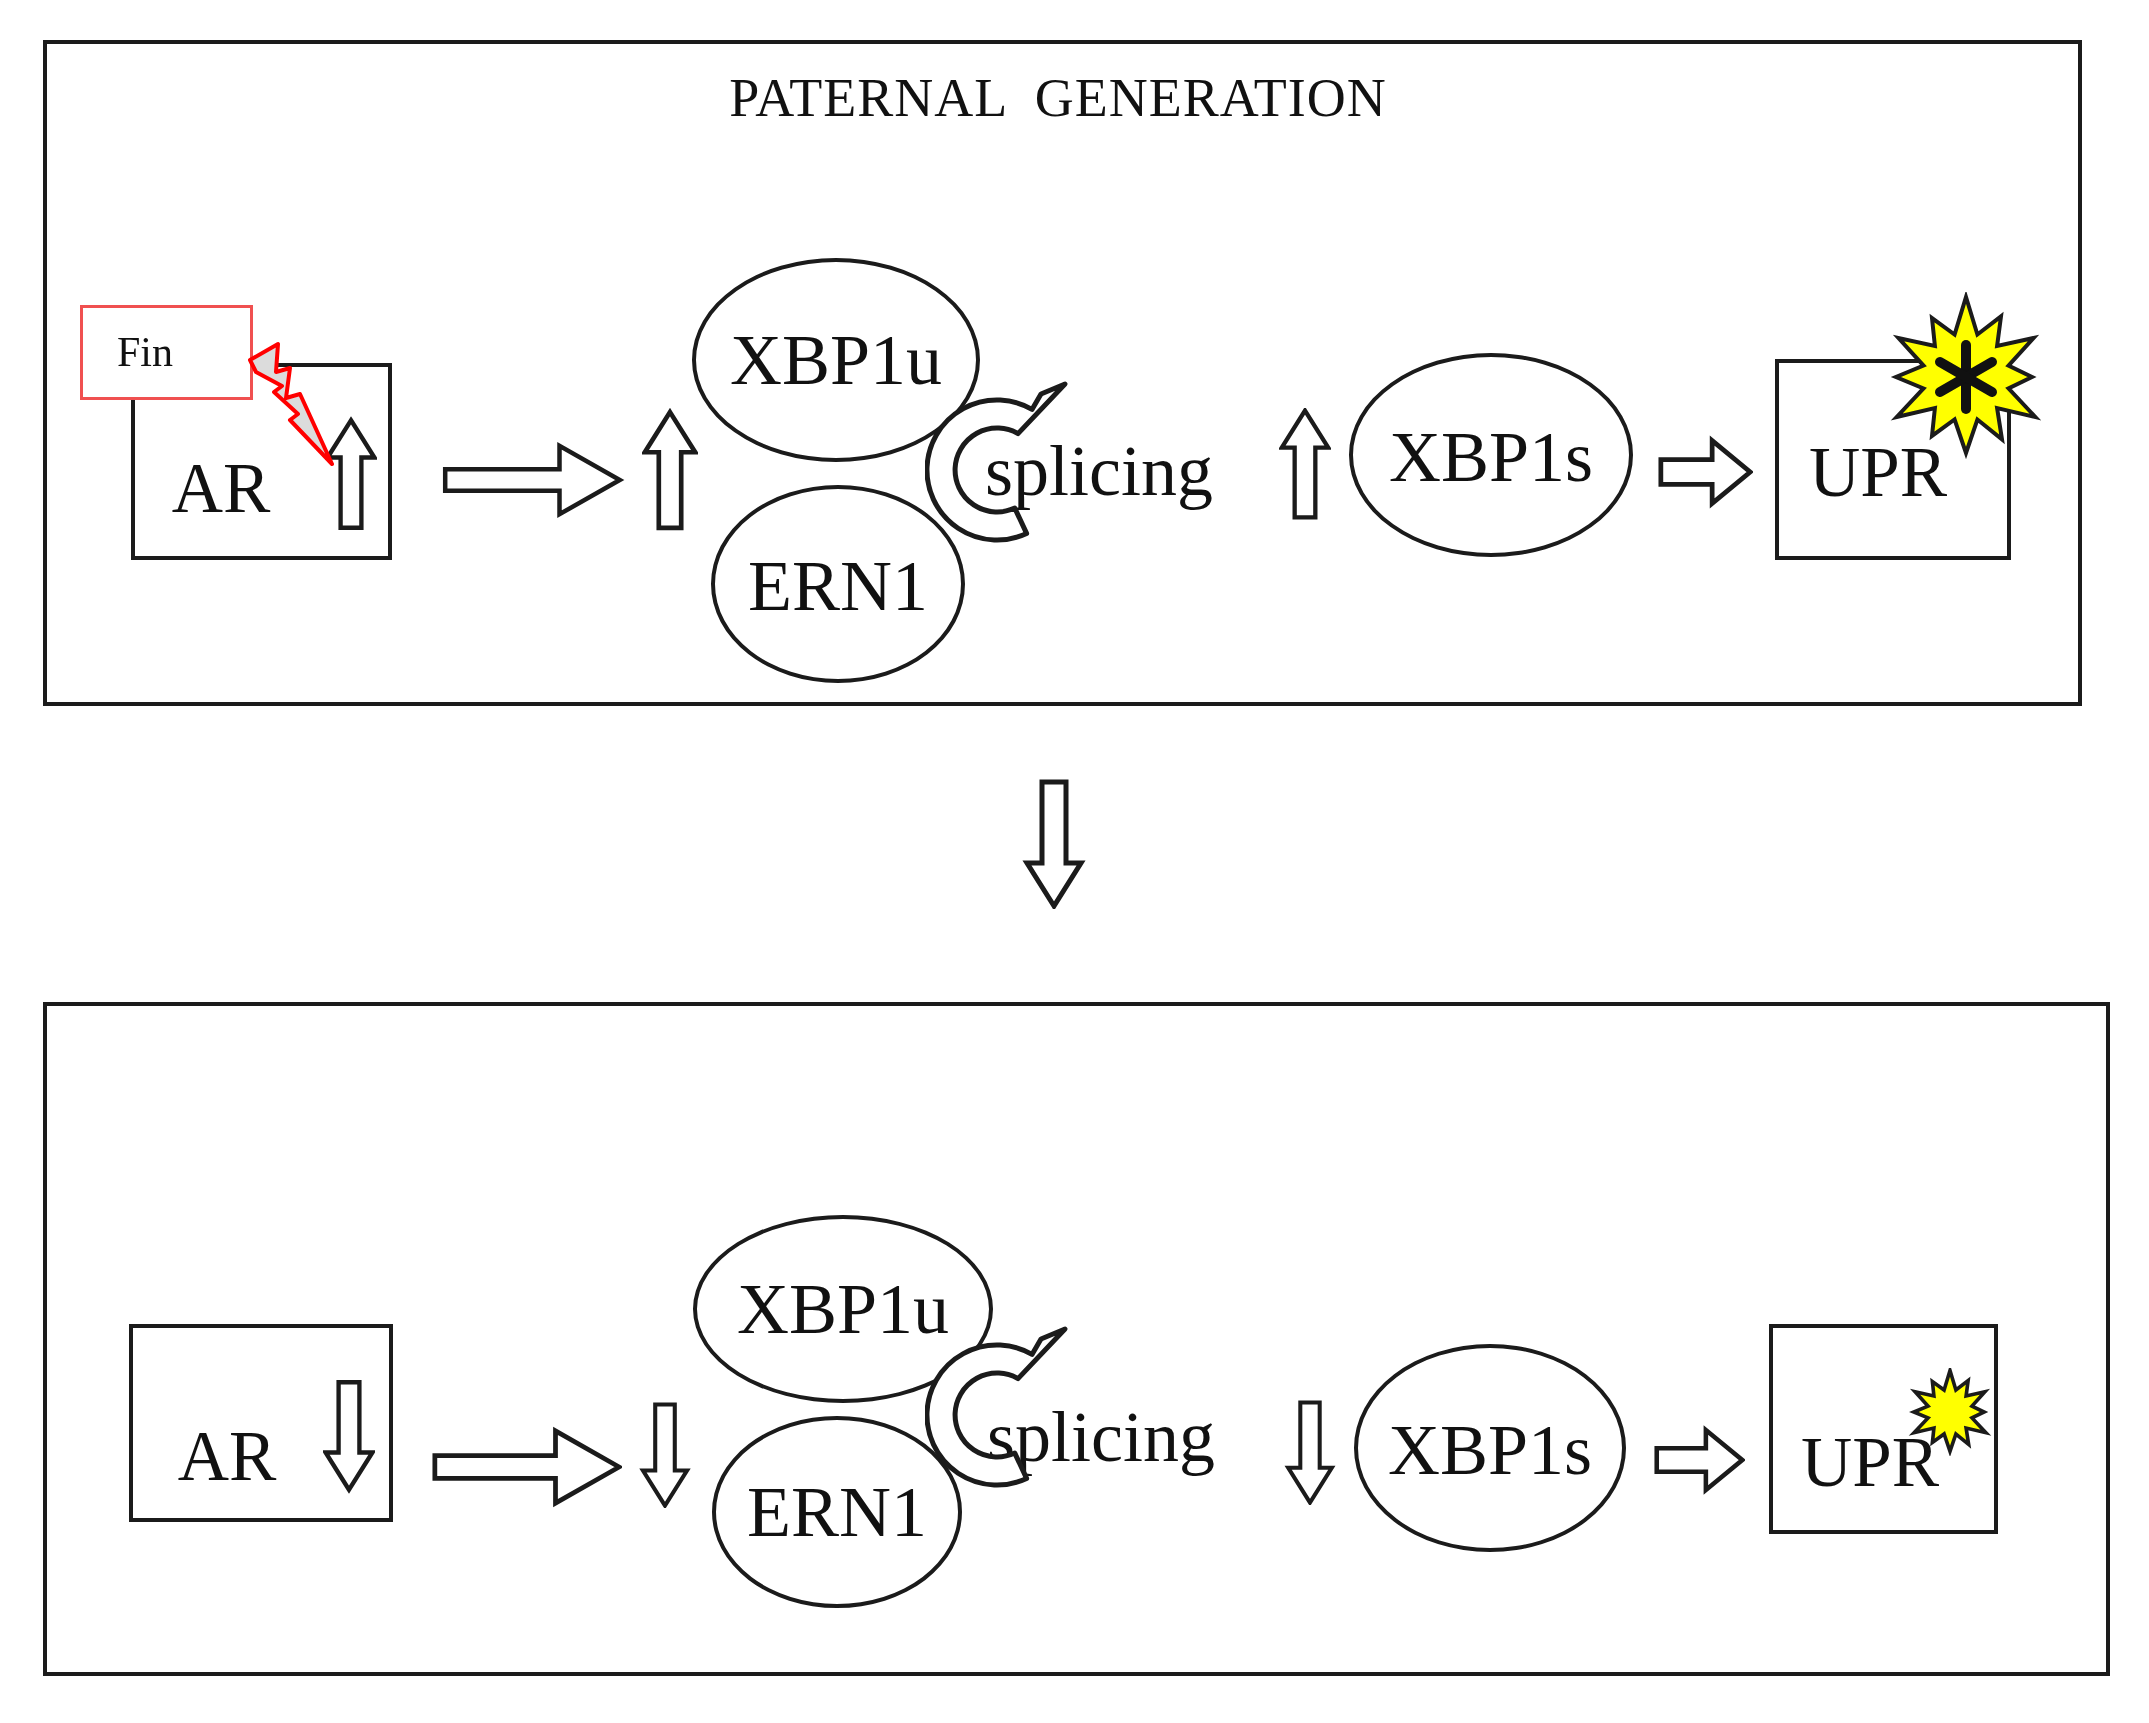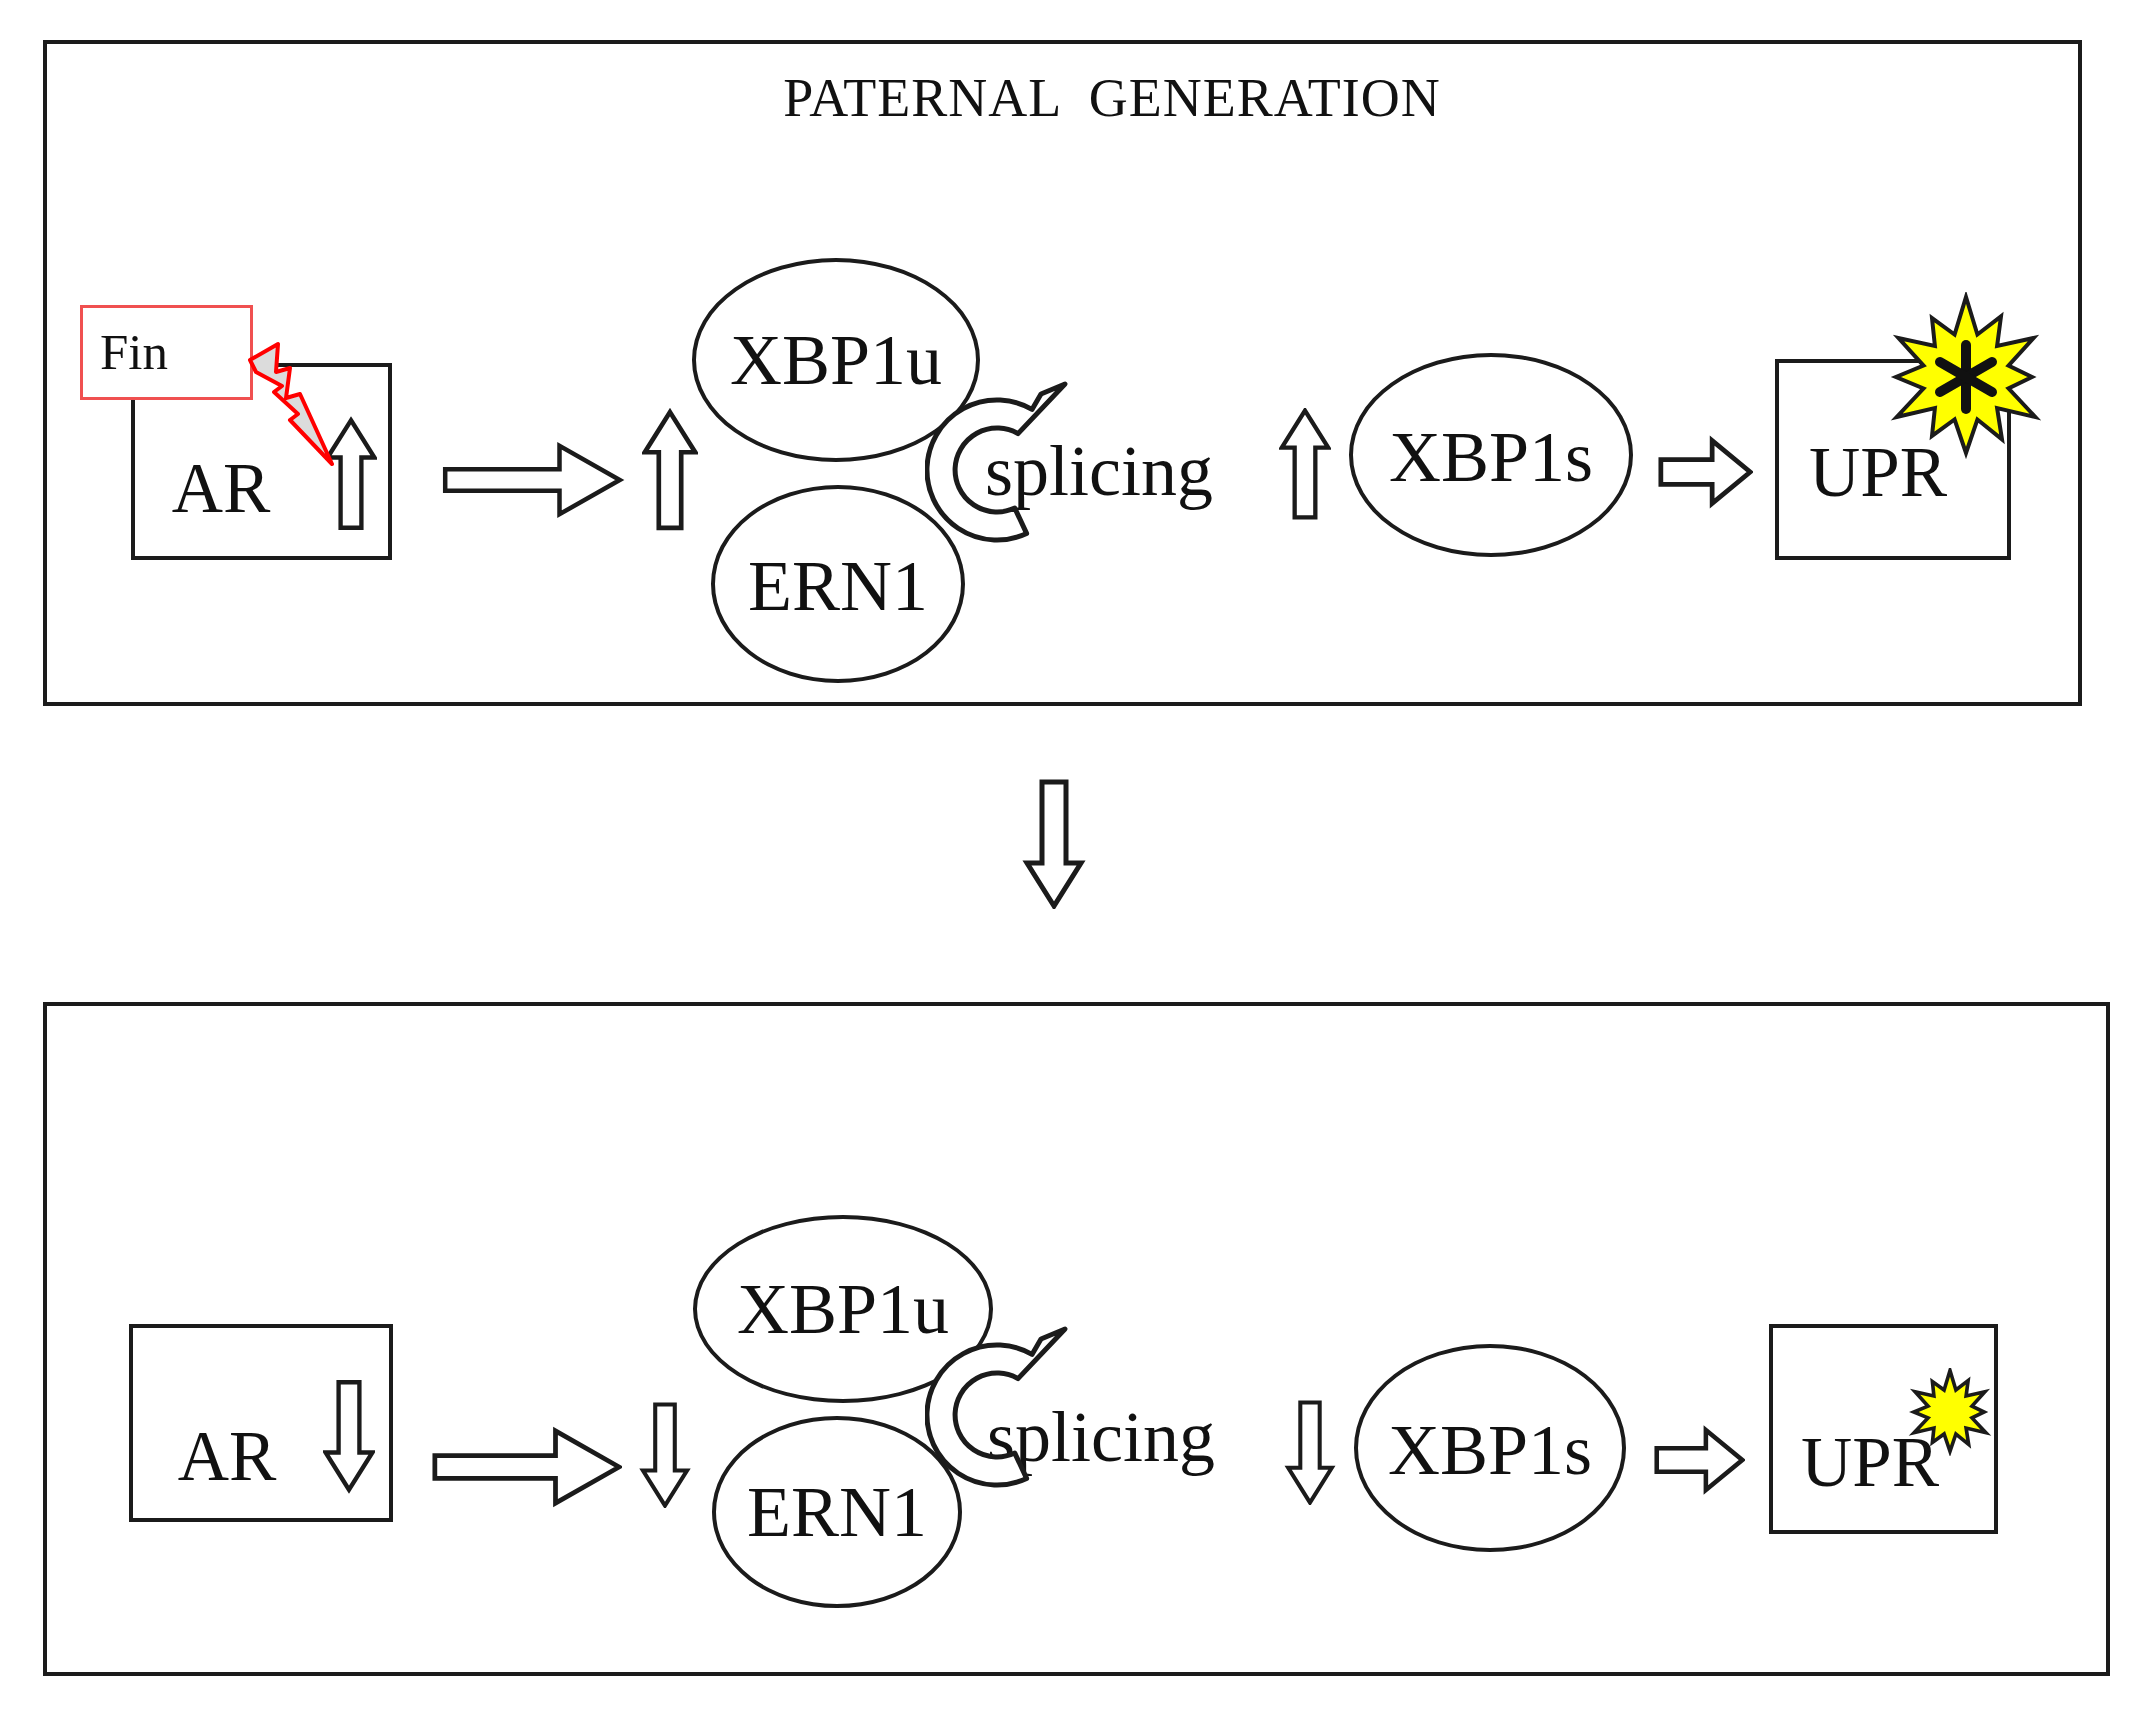--- a/index.html
+++ b/index.html
@@ -20,30 +20,30 @@
   .svgshape{position:absolute;}
   .z2{z-index:2;}.z3{z-index:3;}.z5{z-index:5;}
 </style>
 </head>
 <body>
 
 <div id="canvas">
 
   <div id="panel-paternal" class="panel"></div>
 
-  <div class="lbl title" style="left:1112px;top:98px;">PATERNAL GENERATION</div>
+  <div class="lbl title" style="left:1058px;top:98px;">PATERNAL GENERATION</div>
 
   <div class="box" style="left:131px;top:363px;width:261px;height:197px;"></div>
   <div class="lbl big-label" style="left:213px;top:488px;">AR</div>
   <svg class="svgshape" style="left:325px;top:408px;" width="52" height="132" viewBox="0 0 60 130">
     <path d="M30 3 L57 46 L42 46 L42 127 L18 127 L18 46 L3 46 Z" fill="#ffffff" stroke="#1b1b1b" stroke-width="5"></path>
   </svg>
 
   <div class="fin-box" style="left:80px;top:305px;width:173px;height:95px;"></div>
-  <div class="lbl" style="left:134px;top:352px;font-size:51px;z-index:5;">Fin</div>
+  <div class="lbl" style="left:145px;top:352px;font-size:42px;z-index:5;">Fin</div>
 
   <svg class="svgshape z5" style="left:240px;top:338px;" width="100" height="140" viewBox="0 0 100 140">
     <polygon points="10,22 38,6 36,34 50,30 46,60 60,56 92,126 50,82 58,76 34,54 42,48 16,34" fill="#dcdcdc" stroke="#ff0000" stroke-width="4" stroke-linejoin="round"></polygon>
   </svg>
 
   <svg class="svgshape" style="left:435px;top:435px;" width="195" height="90" viewBox="0 0 200 100">
     <path d="M3 38 L130 38 L130 12 L197 50 L130 88 L130 62 L3 62 Z" fill="#ffffff" stroke="#1b1b1b" stroke-width="5"></path>
   </svg>
 
   <svg class="svgshape" style="left:642px;top:402px;" width="56" height="136" viewBox="0 0 60 130">

